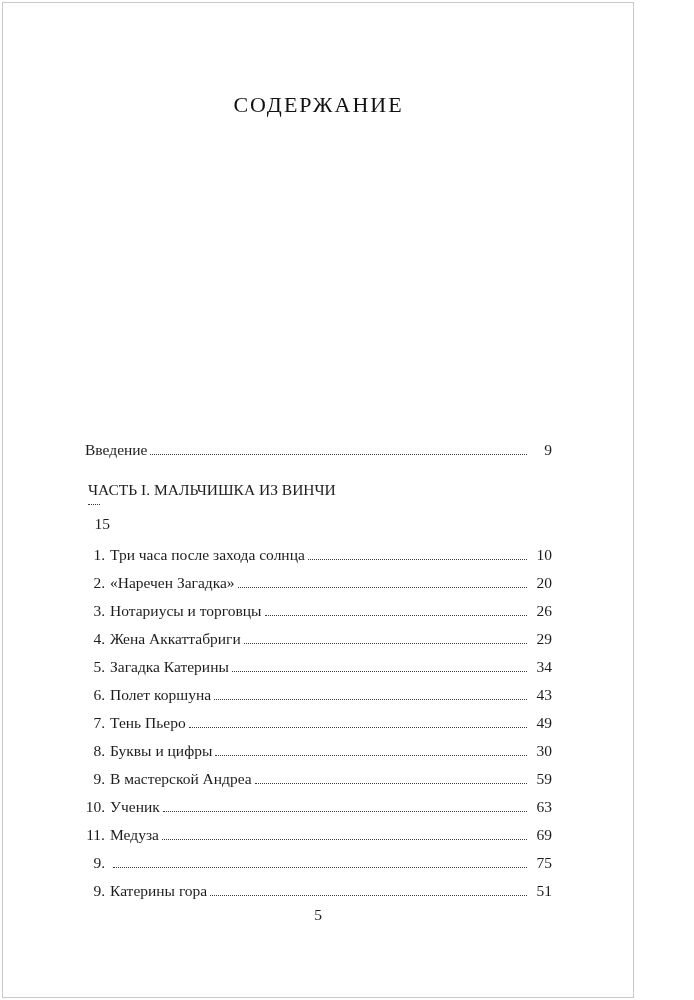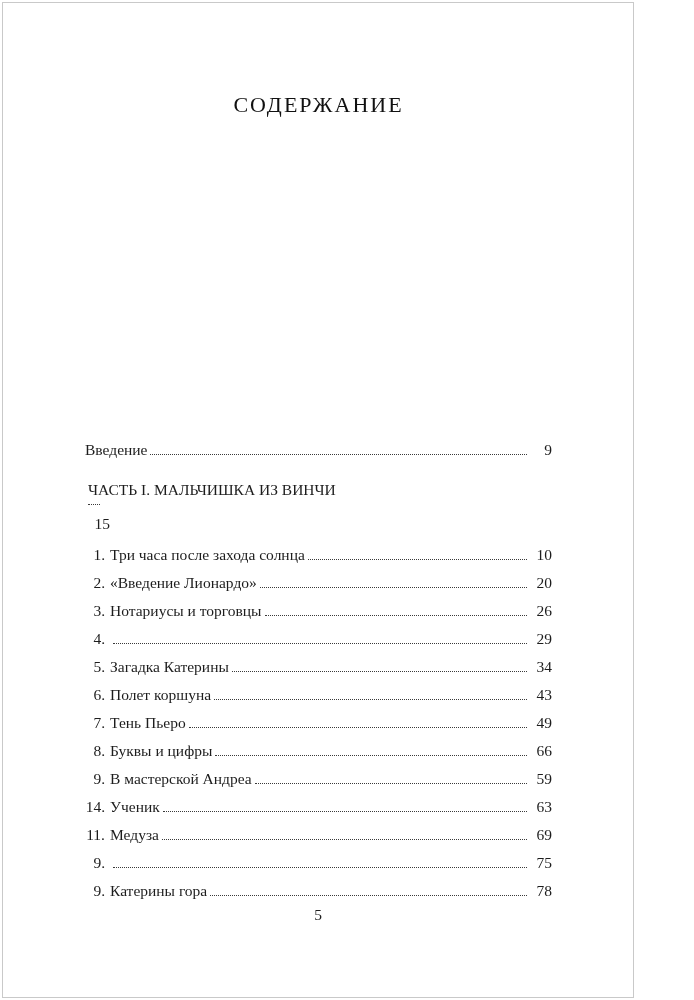--- a/index.html
+++ b/index.html
@@ -105,32 +105,33 @@
           <span class="pagenum">15</span>
         </div>
         <div class="toc-row">
           <span class="num">1.</span>
           <span class="label">Три часа после захода солнца</span>
           <span class="dots"></span>
           <span class="pagenum">10</span>
         </div>
         <div class="toc-row">
           <span class="num">2.</span>
-          <span class="label">«Введение Лионардо»</span>
+          <span class="label">«Наречен Загадка»</span>
           <span class="dots"></span>
           <span class="pagenum">20</span>
         </div>
         <div class="toc-row">
           <span class="num">3.</span>
           <span class="label">Нотариусы и торговцы</span>
           <span class="dots"></span>
           <span class="pagenum">26</span>
         </div>
         <div class="toc-row">
           <span class="num">4.</span>
+          <span class="label">Жена Аккаттабриги</span>
           <span class="dots"></span>
           <span class="pagenum">29</span>
         </div>
         <div class="toc-row">
           <span class="num">5.</span>
           <span class="label">Загадка Катерины</span>
           <span class="dots"></span>
           <span class="pagenum">34</span>
         </div>
         <div class="toc-row">
@@ -142,48 +143,48 @@
         <div class="toc-row">
           <span class="num">7.</span>
           <span class="label">Тень Пьеро</span>
           <span class="dots"></span>
           <span class="pagenum">49</span>
         </div>
         <div class="toc-row">
           <span class="num">8.</span>
           <span class="label">Буквы и цифры</span>
           <span class="dots"></span>
-          <span class="pagenum">66</span>
+          <span class="pagenum">30</span>
         </div>
         <div class="toc-row">
           <span class="num">9.</span>
           <span class="label">В мастерской Андреа</span>
           <span class="dots"></span>
           <span class="pagenum">59</span>
         </div>
         <div class="toc-row">
-          <span class="num">14.</span>
+          <span class="num">10.</span>
           <span class="label">Ученик</span>
           <span class="dots"></span>
           <span class="pagenum">63</span>
         </div>
         <div class="toc-row">
           <span class="num">11.</span>
           <span class="label">Медуза</span>
           <span class="dots"></span>
           <span class="pagenum">69</span>
         </div>
         <div class="toc-row">
           <span class="num">9.</span>
           <span class="dots"></span>
           <span class="pagenum">75</span>
         </div>
         <div class="toc-row">
           <span class="num">9.</span>
           <span class="label">Катерины гора</span>
           <span class="dots"></span>
-          <span class="pagenum">78</span>
+          <span class="pagenum">51</span>
         </div>
       </div>
   </div>
 
   <div class="footer-pagenum">5</div>
 </div>
 
 </body></html>

